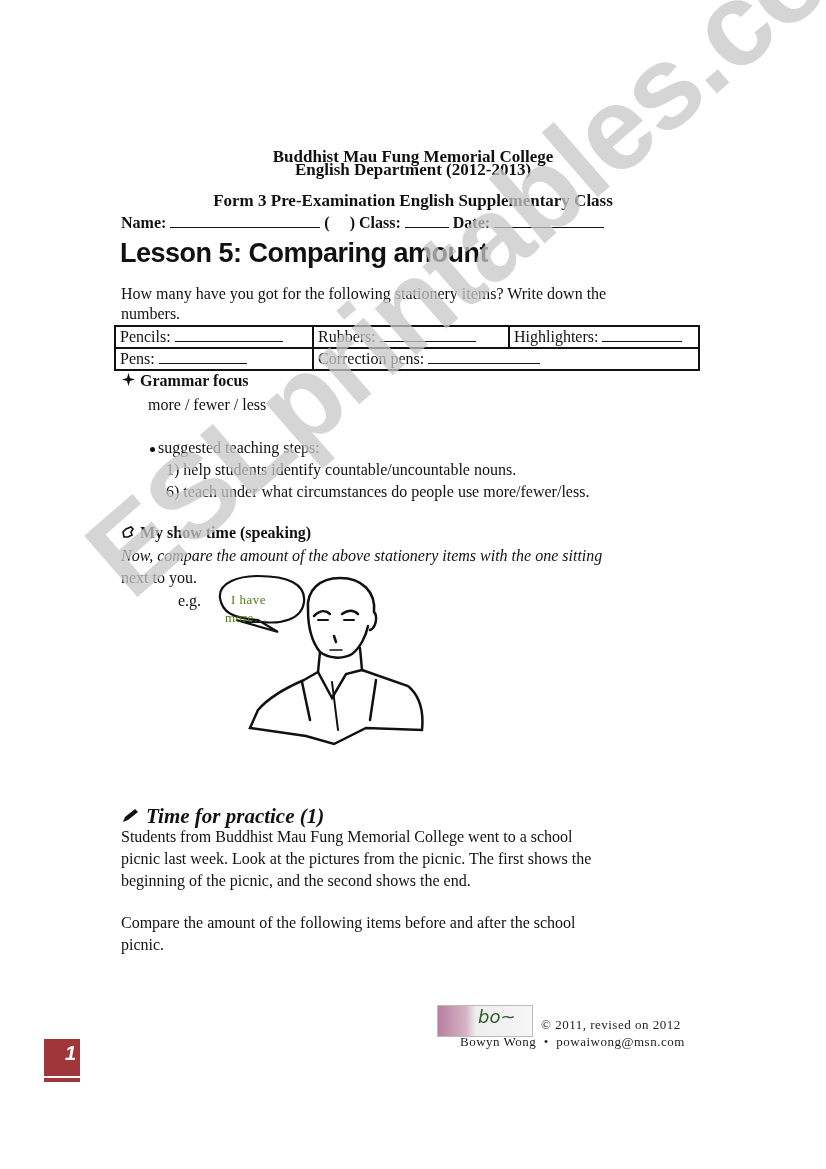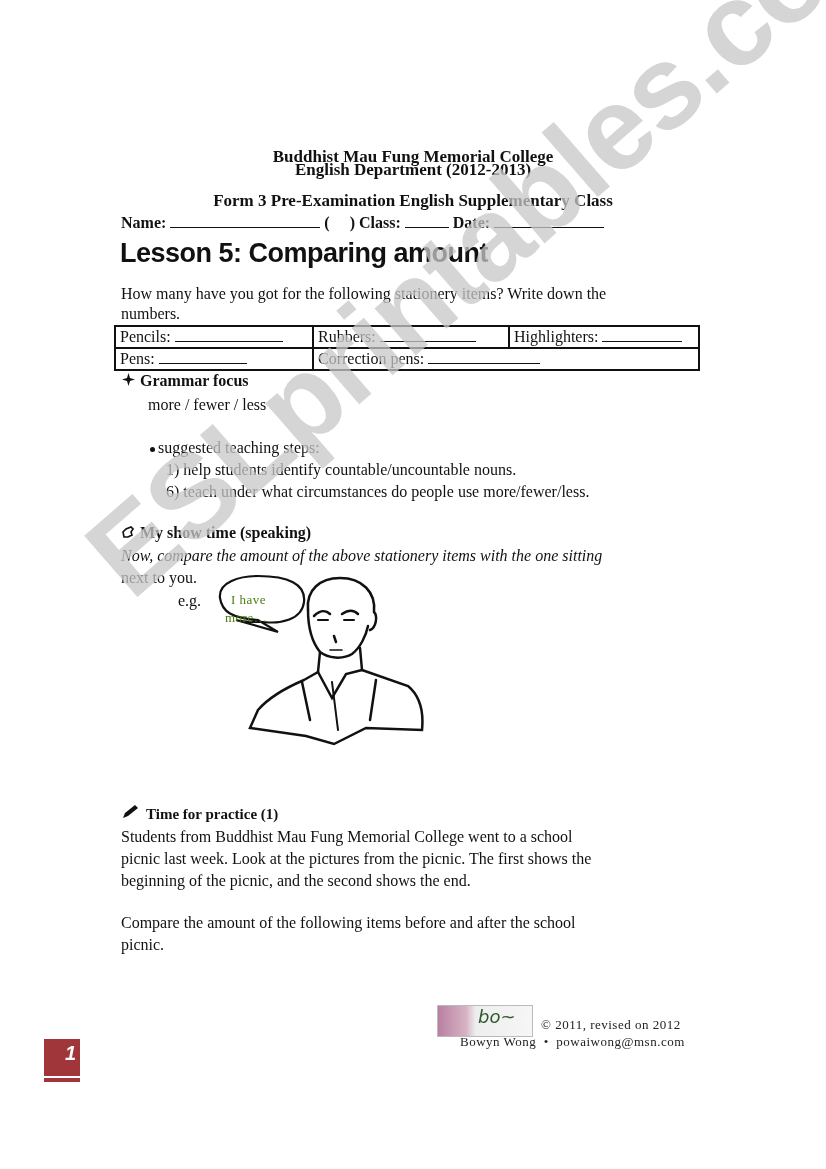--- a/index.html
+++ b/index.html
@@ -118,21 +118,21 @@
   <div>I have</div>
   <div style="margin-left:-6px;">more…</div>
 </div>
 
 <div class="abs" style="left:122px; top:804px;">
   <span style="display:inline-block; width:20px;">
     <svg width="17" height="15" viewBox="0 0 17 15">
         <path d="M1 14 L3 9 L13 1 L16 4 L6 12 Z" fill="#111"></path>
       </svg>
   </span>
-  <span style="font-weight:bold; font-size:15px;">Time for practice (1)</span>
+  <span style="font-weight:bold; font-size:21px;font-style:italic;">Time for practice (1)</span>
 </div>
 <div class="abs body-text" style="left:121px; top:826px;">
   <div>Students from Buddhist Mau Fung Memorial College went to a school</div>
   <div>picnic last week. Look at the pictures from the picnic. The first shows the</div>
   <div>beginning of the picnic, and the second shows the end.</div>
 </div>
 <div class="abs body-text" style="left:121px; top:912px;">
   <div>Compare the amount of the following items before and after the school</div>
   <div>picnic.</div>
 </div>

